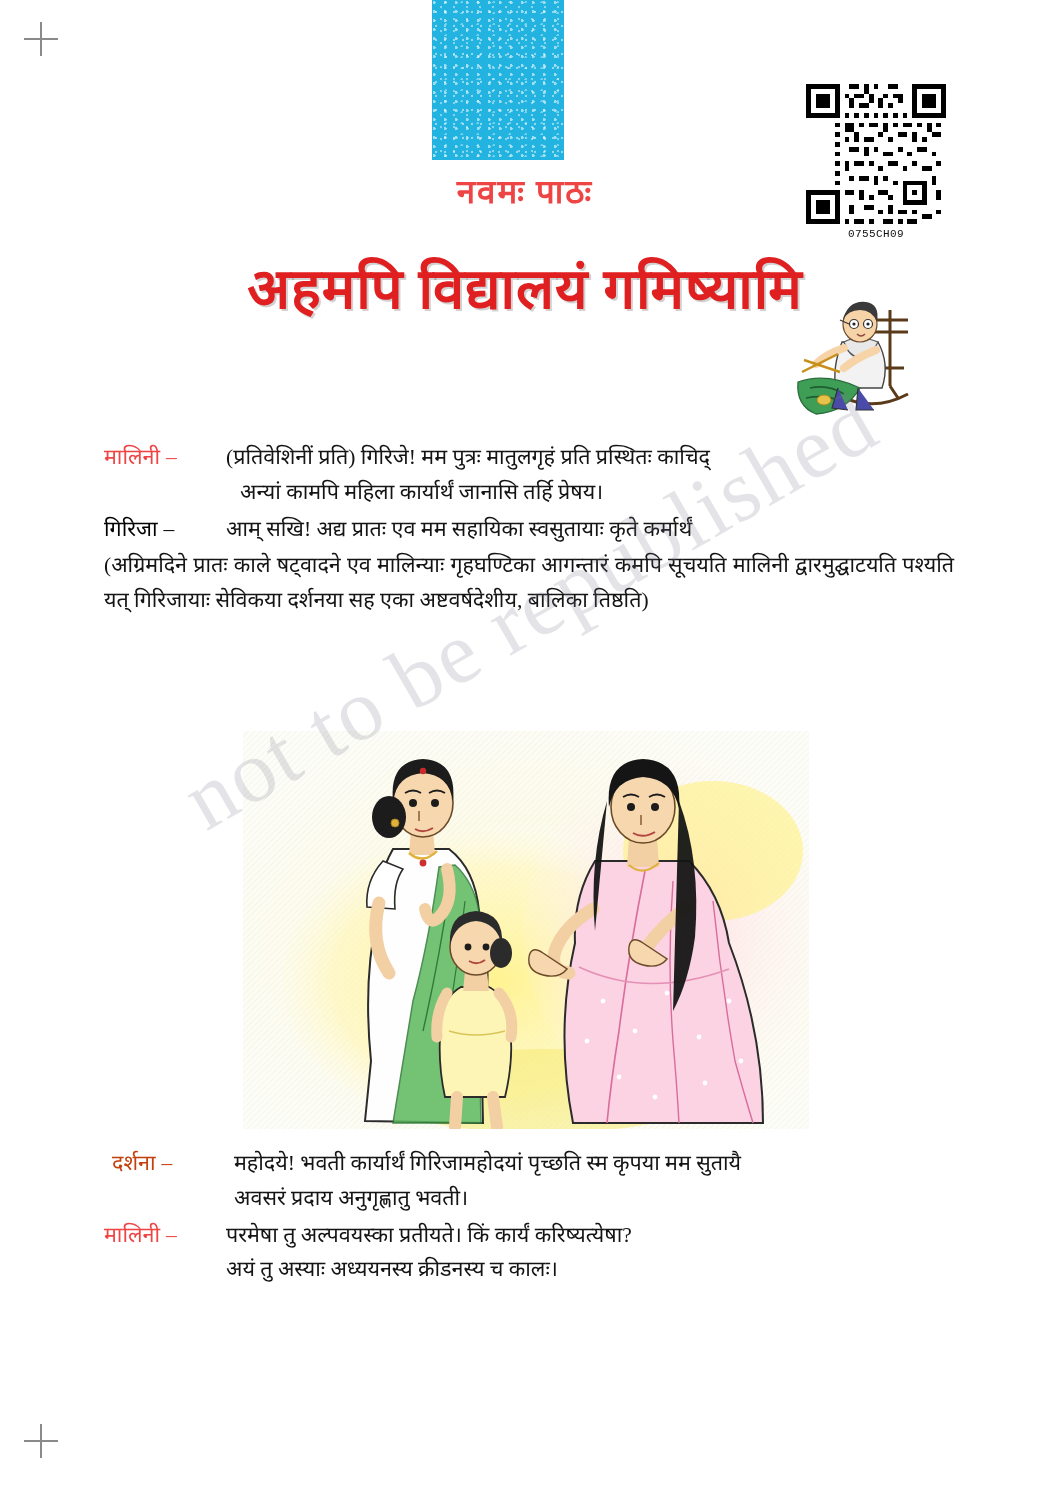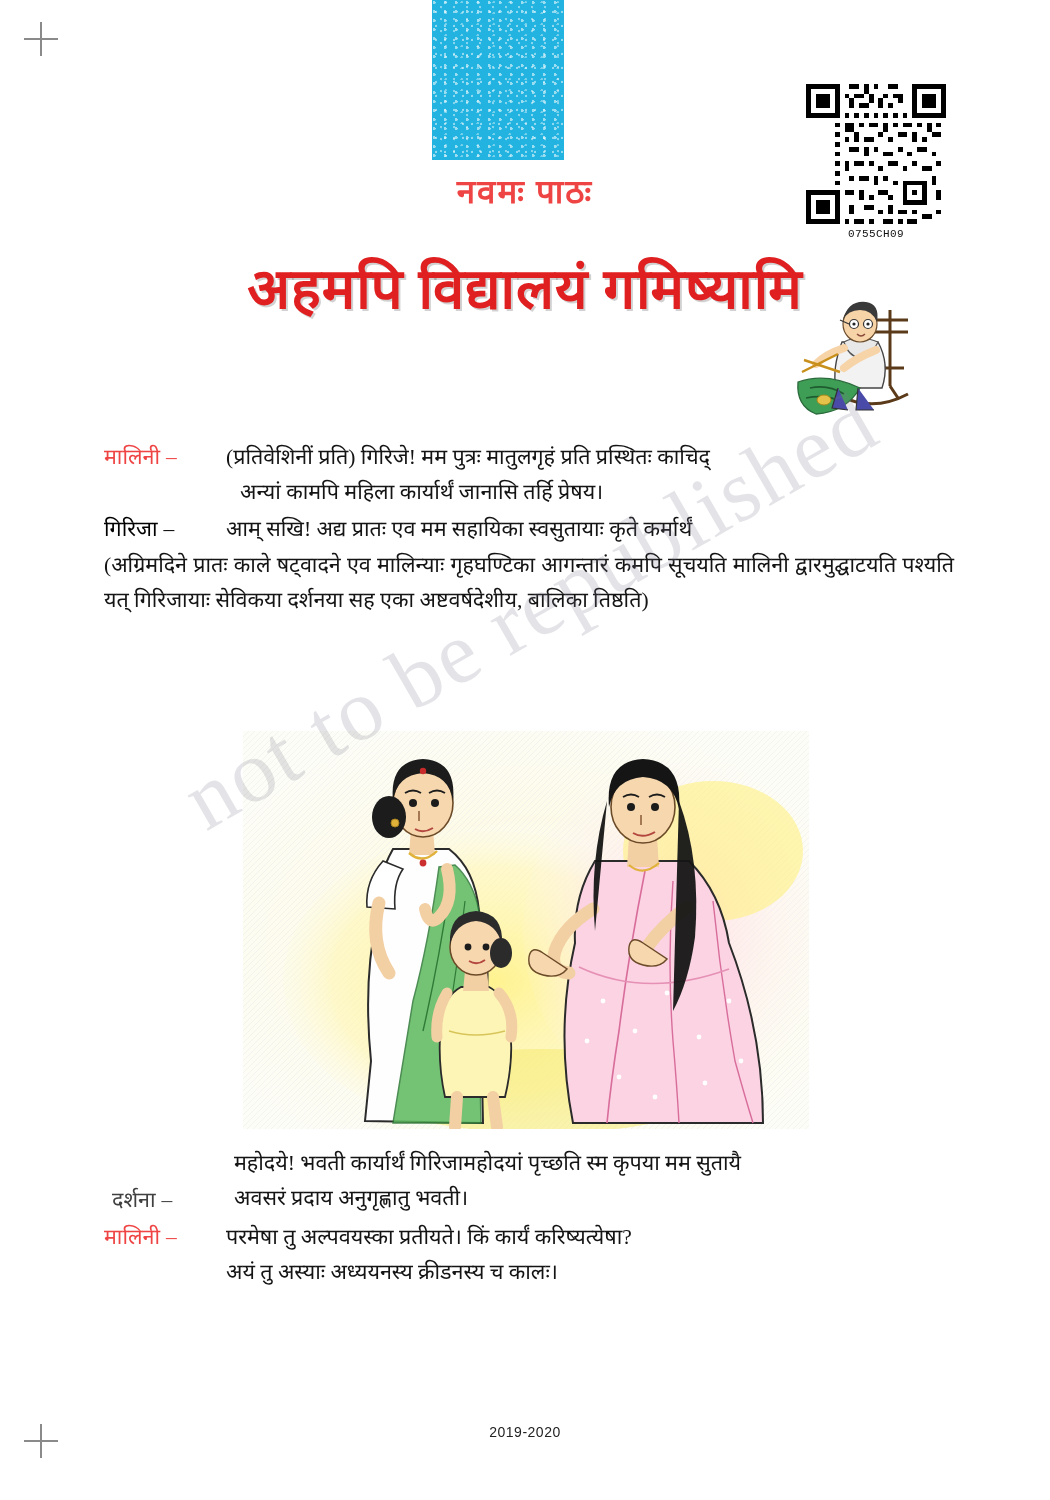--- a/index.html
+++ b/index.html
@@ -144,21 +144,21 @@
   }
   .speaker {
     width: 122px;
     flex: 0 0 122px;
     font-weight: normal;
     white-space: nowrap;
   }
   .speaker .dash { display: inline-block; margin-left: 6px; }
   .spk-malini { color: #ef4444; }
   .spk-girija { color: #000000; }
-  .spk-darshana { color: #404040; margin-top: 37px; }
+  .spk-darshana { color: #c2410c; }
   .spk-indent { padding-left: 8px; }
   .lines { flex: 1 1 auto; }
   .lines .l2 { padding-left: 14px; }
   .stage-dir {
     text-align: justify;
   }
 
   
   .illus {
     position: absolute;
@@ -528,14 +528,13 @@
       </div>
       <div class="lines">
         <div class="l1">परमेषा तु अल्पवयस्का प्रतीयते। किं कार्यं करिष्यत्येषा?</div>
         <div>अयं तु अस्याः अध्ययनस्य क्रीडनस्य च कालः।</div>
       </div>
     </div>
   </div>
 
   <div class="watermark">not to be republished</div>
 
-  <div class="footer">2019-2020</div>
 </div>
 
 </body></html>

